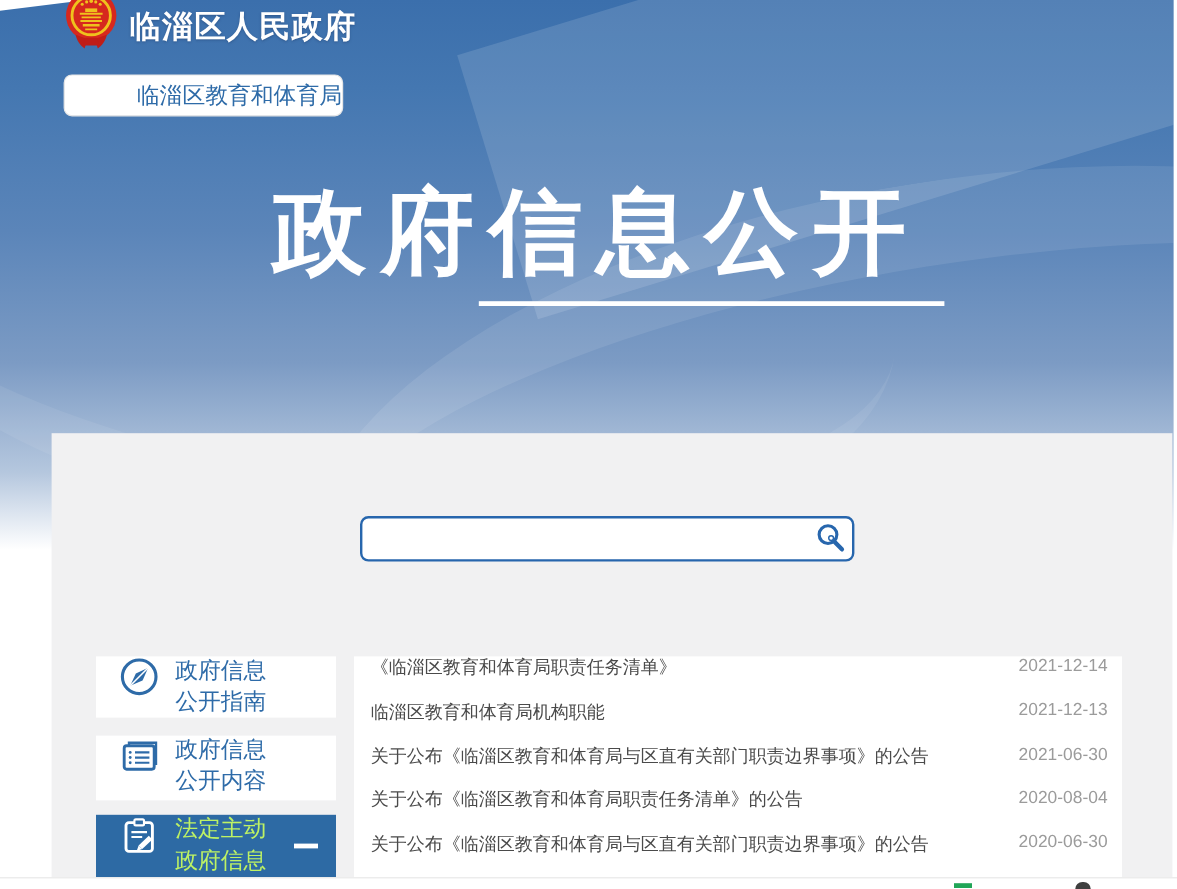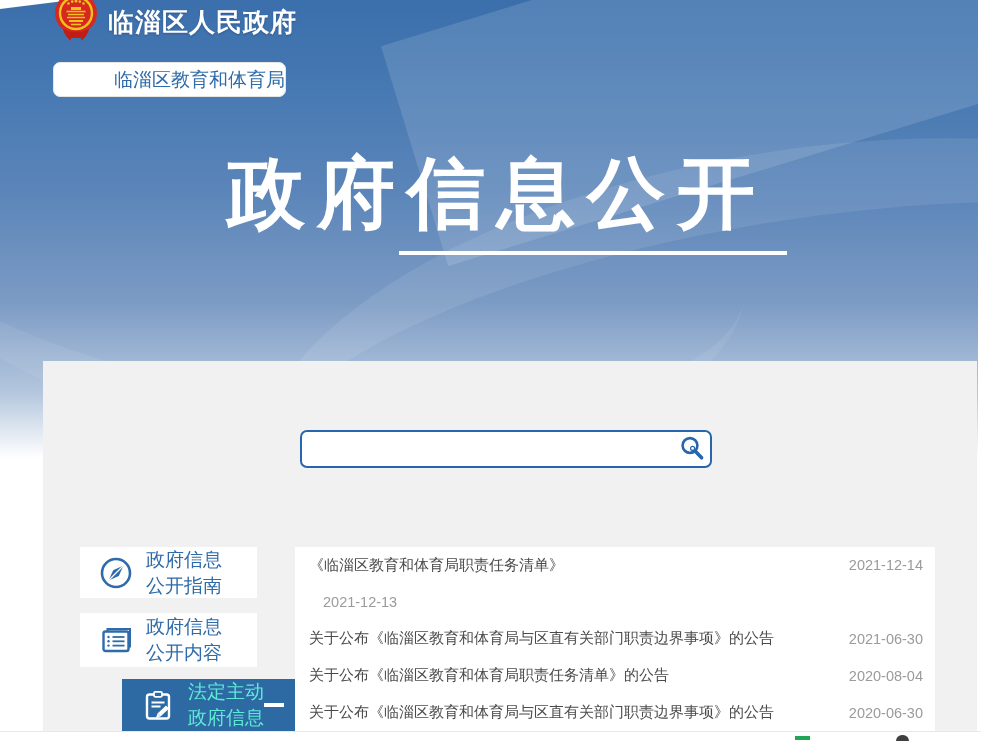--- a/index.html
+++ b/index.html
@@ -32,31 +32,31 @@
   
   .panel{position:absolute;left:43px;top:361px;width:934px;height:380px;background:#f1f1f2;}
   
   .search-box{position:absolute;left:300px;top:430px;width:412px;height:38px;background:#fff;
     border:2px solid #2766ad;border-radius:7px;box-sizing:border-box;display:flex;align-items:center;}
   .search-input{flex:1;height:100%;border:none;outline:none;background:transparent;
     padding:0 10px;font-size:15px;font-family:inherit;}
   .search-btn{width:36px;height:100%;display:flex;align-items:center;justify-content:center;
     cursor:pointer;background:transparent;border:none;}
   
-  .side-card{position:absolute;left:80px;width:177px;background:#fff;display:flex;align-items:center;
+  .side-card{position:absolute;left:80px;width:200px;background:#fff;display:flex;align-items:flex-start;
     color:#2e6ba8;cursor:pointer;}
-  .side-card.active{background:#2d6aa4;color:#5eead4;margin-left:42px;}
+  .side-card.active{background:#2d6aa4;color:#bef264;}
   .side-icon{width:34px;height:34px;margin-left:19px;flex:0 0 auto;display:flex;}
   .side-text{margin-left:13px;font-size:19px;line-height:26px;}
   .side-text span{display:block;}
   .minus-bar{position:absolute;right:15px;top:50%;margin-top:-2px;width:20px;height:4px;background:#fff;}
   
   .list-block{position:absolute;left:295px;top:547px;width:640px;height:184px;background:#fff;
     display:flex;flex-direction:column;}
-  .row{flex:1;display:flex;align-items:center;justify-content:space-between;
+  .row{flex:1;display:flex;justify-content:space-between;
     padding:0 12px 0 14px;cursor:pointer;}
   .row-title{font-size:15px;color:#4a4a4a;white-space:nowrap;overflow:hidden;}
   .row-date{font-size:14.5px;color:#9b9b9b;margin-left:14px;flex:0 0 auto;}
   
   .footer-strip{position:absolute;left:0;top:731px;width:981px;height:10px;background:#fff;
     border-top:1px solid #e8e8e8;box-sizing:border-box;}
   .green-dash{position:absolute;left:795px;top:736px;width:15px;height:4px;background:#21a557;}
   .dark-glyph{position:absolute;left:896px;top:735px;width:13px;height:6px;background:#3f3f3f;
     border-radius:7px 7px 0 0;}
 </style>
@@ -162,20 +162,21 @@
   </span>
   <span class="minus-bar"></span>
 </div>
 
 <div class="list-block">
   <div class="row">
     <span class="row-title">《临淄区教育和体育局职责任务清单》</span>
     <span class="row-date">2021-12-14</span>
   </div>
   <div class="row">
+    <span class="row-title">临淄区教育和体育局机构职能</span>
     <span class="row-date">2021-12-13</span>
   </div>
   <div class="row">
     <span class="row-title">关于公布《临淄区教育和体育局与区直有关部门职责边界事项》的公告</span>
     <span class="row-date">2021-06-30</span>
   </div>
   <div class="row">
     <span class="row-title">关于公布《临淄区教育和体育局职责任务清单》的公告</span>
     <span class="row-date">2020-08-04</span>
   </div>

